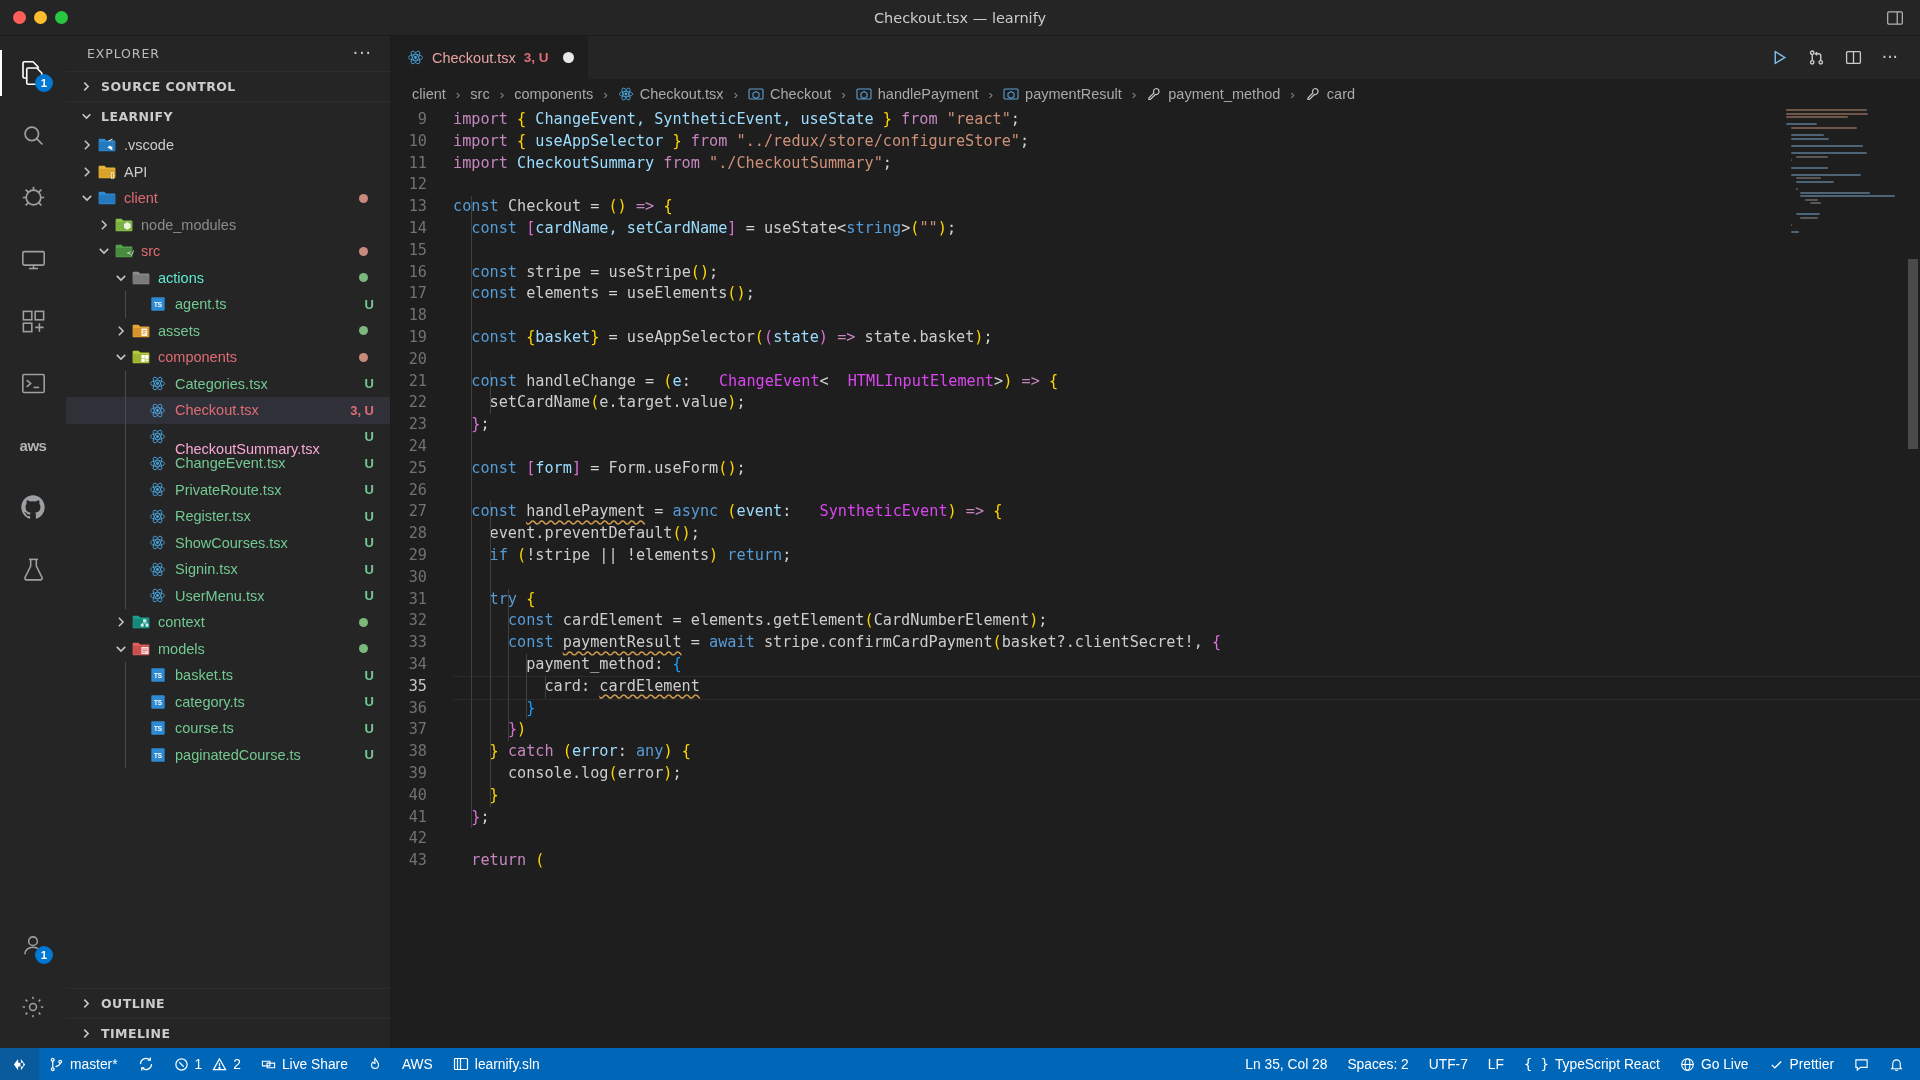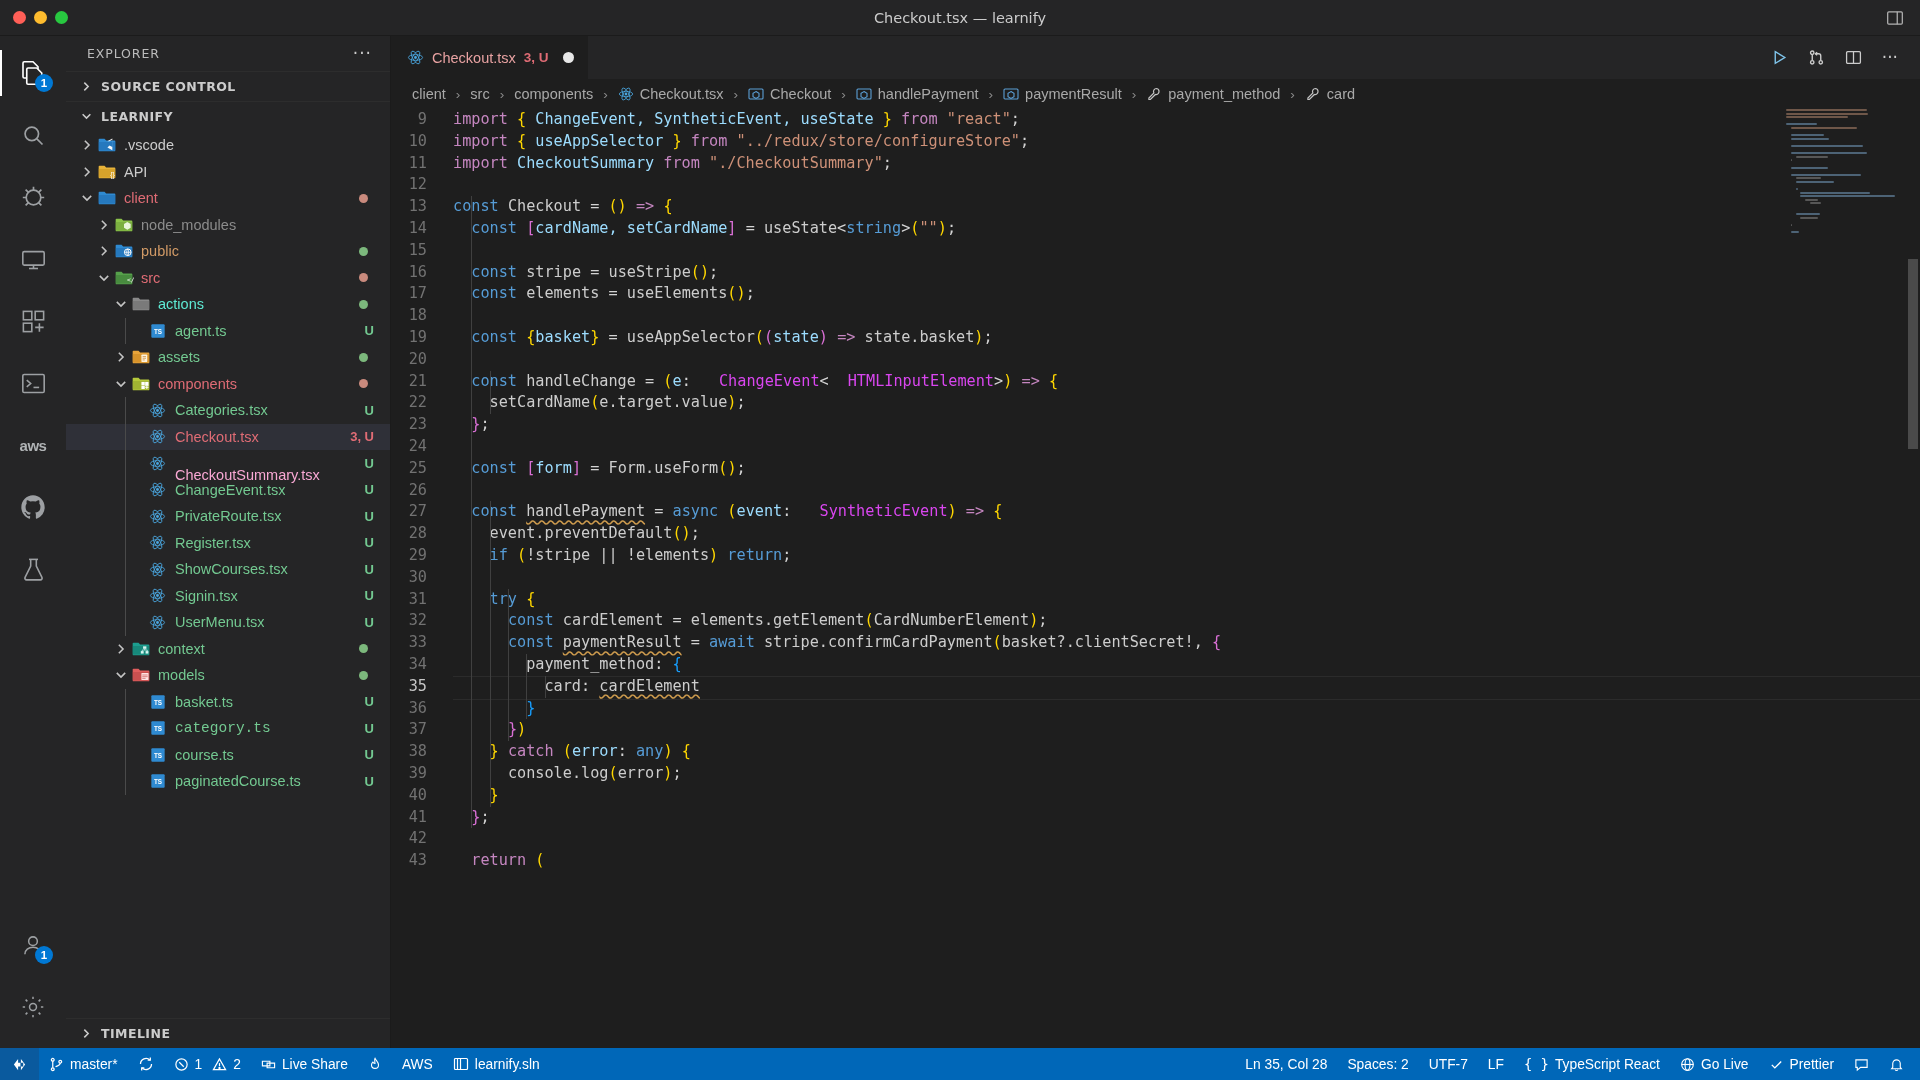--- a/index.html
+++ b/index.html
@@ -359,38 +359,20 @@
                 <path d="M2 8.5h20v9a1 1 0 0 1-1 1H3a1 1 0 0 1-1-1z" fill="#6f9e39" opacity=".55"></path>
                 <path d="M16 8.5l4 2.3v4.6l-4 2.3-4-2.3v-4.6z" fill="#e9f5dc"></path>
               </svg>
             </span>
             <span class="label" style="color: rgb(140, 140, 140); padding-left: 6px;">node_modules</span>
           </div>
           <div class="row">
             <span style="display: inline-block; width: 29px; flex: 0 0 auto;"></span>
             <span class="twisty">
               <svg width="12" height="12" viewBox="0 0 10 10" fill="none" stroke="#c5c5c5" stroke-width="1.3">
-                <path d="M3.2 1.5L6.7 5 3.2 8.5"></path>
-              </svg>
-            </span>
-            <span class="ficon">
-              <svg width="20" height="20" viewBox="0 0 24 24">
-                <path d="M2 5.5a1 1 0 0 1 1-1h6l2 2h10a1 1 0 0 1 1 1v11a1 1 0 0 1-1 1H3a1 1 0 0 1-1-1z" fill="#2f8ad1"></path>
-                <path d="M2 8.5h20v9a1 1 0 0 1-1 1H3a1 1 0 0 1-1-1z" fill="#1f6cae" opacity=".55"></path>
-                <circle cx="16.5" cy="13.5" r="4" fill="none" stroke="#ffffff" stroke-width="1.2"></circle>
-                <path d="M12.5 13.5h8M16.5 9.5c1.6 1.8 1.6 6.2 0 8M16.5 9.5c-1.6 1.8-1.6 6.2 0 8" fill="none" stroke="#ffffff" stroke-width="1"></path>
-              </svg>
-            </span>
-            <span class="label" style="color: rgb(209, 154, 102); padding-left: 6px;">public</span>
-            <span class="dot-mod" style="background: rgb(124, 184, 124);"></span>
-          </div>
-          <div class="row">
-            <span style="display: inline-block; width: 29px; flex: 0 0 auto;"></span>
-            <span class="twisty">
-              <svg width="12" height="12" viewBox="0 0 10 10" fill="none" stroke="#c5c5c5" stroke-width="1.3">
                 <path d="M1.5 3.2L5 6.7 8.5 3.2"></path>
               </svg>
             </span>
             <span class="ficon">
               <svg width="20" height="20" viewBox="0 0 24 24">
                 <path d="M2 5.5a1 1 0 0 1 1-1h6l2 2h10a1 1 0 0 1 1 1v11a1 1 0 0 1-1 1H3a1 1 0 0 1-1-1z" fill="#56a14b"></path>
                 <path d="M2 8.5h20v9a1 1 0 0 1-1 1H3a1 1 0 0 1-1-1z" fill="#3e7a36" opacity=".55"></path>
                 <text x="15.5" y="17" font-family="DejaVu Sans Mono, monospace" font-size="7.6" fill="#ffffff">&lt;/&gt;</text>
               </svg>
             </span>
@@ -653,21 +635,21 @@
           <div class="row">
             <div class="indent-guide" style="left: 59px;"></div>
             <span style="display: inline-block; width: 63px; flex: 0 0 auto;"></span>
             <span class="twisty"></span>
             <span class="ficon">
               <svg width="16" height="16" viewBox="0 0 24 24">
                 <rect x="2" y="2" width="20" height="20" rx="1.5" fill="#2f8ad1"></rect>
                 <text x="12" y="16.5" font-family="Liberation Sans, sans-serif" font-size="9.5" font-weight="700" fill="#ffffff" text-anchor="middle">TS</text>
               </svg>
             </span>
-            <span class="label" style="color: rgb(115, 201, 145); padding-left: 6px; font-family: Liberation Mono, monospace;">category.ts</span>
+            <span class="label" style="color: rgb(115, 201, 145); padding-left: 6px;">category.ts</span>
             <span class="status-ch" style="color: rgb(115, 201, 145);">U</span>
           </div>
           <div class="row">
             <div class="indent-guide" style="left: 59px;"></div>
             <span style="display: inline-block; width: 63px; flex: 0 0 auto;"></span>
             <span class="twisty"></span>
             <span class="ficon">
               <svg width="16" height="16" viewBox="0 0 24 24">
                 <rect x="2" y="2" width="20" height="20" rx="1.5" fill="#2f8ad1"></rect>
                 <text x="12" y="16.5" font-family="Liberation Sans, sans-serif" font-size="9.5" font-weight="700" fill="#ffffff" text-anchor="middle">TS</text>
@@ -685,20 +667,28 @@
                 <rect x="2" y="2" width="20" height="20" rx="1.5" fill="#2f8ad1"></rect>
                 <text x="12" y="16.5" font-family="Liberation Sans, sans-serif" font-size="9.5" font-weight="700" fill="#ffffff" text-anchor="middle">TS</text>
               </svg>
             </span>
             <span class="label" style="color: rgb(115, 201, 145); padding-left: 6px;">paginatedCourse.ts</span>
             <span class="status-ch" style="color: rgb(115, 201, 145);">U</span>
           </div>
         </div>
 
       <div class="panel-foot">
+        <div class="foot-head">
+          <span class="chev">
+            <svg width="11" height="11" viewBox="0 0 10 10" fill="none" stroke="#cccccc" stroke-width="1.4">
+                <path d="M3 1.5L6.5 5 3 8.5"></path>
+              </svg>
+          </span>
+          <span>OUTLINE</span>
+        </div>
         <div class="foot-head">
           <span class="chev">
             <svg width="11" height="11" viewBox="0 0 10 10" fill="none" stroke="#cccccc" stroke-width="1.4">
                 <path d="M3 1.5L6.5 5 3 8.5"></path>
               </svg>
           </span>
           <span>TIMELINE</span>
         </div>
       </div>
     </div>

